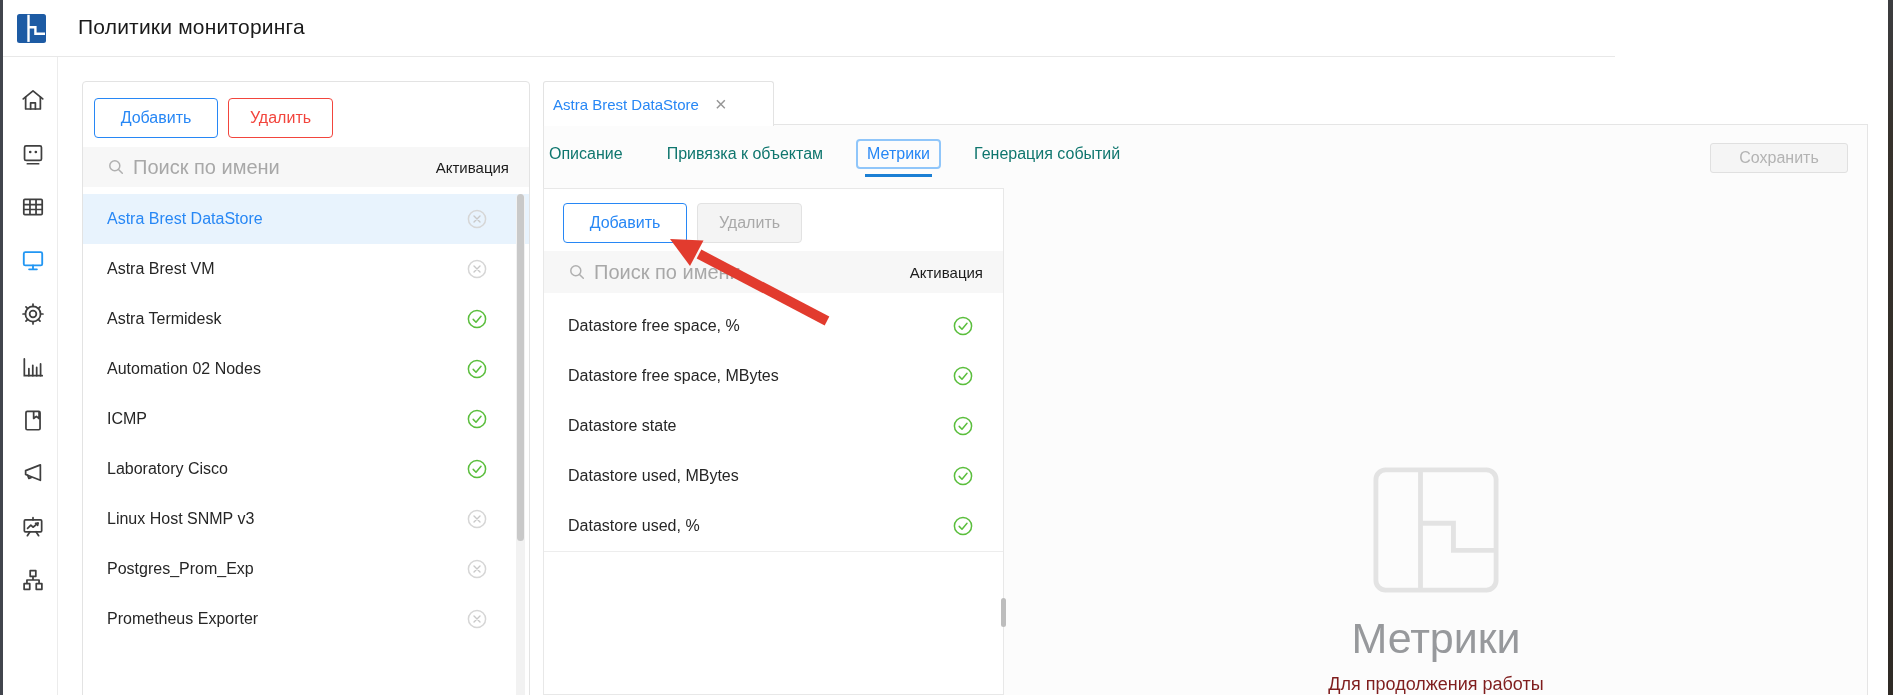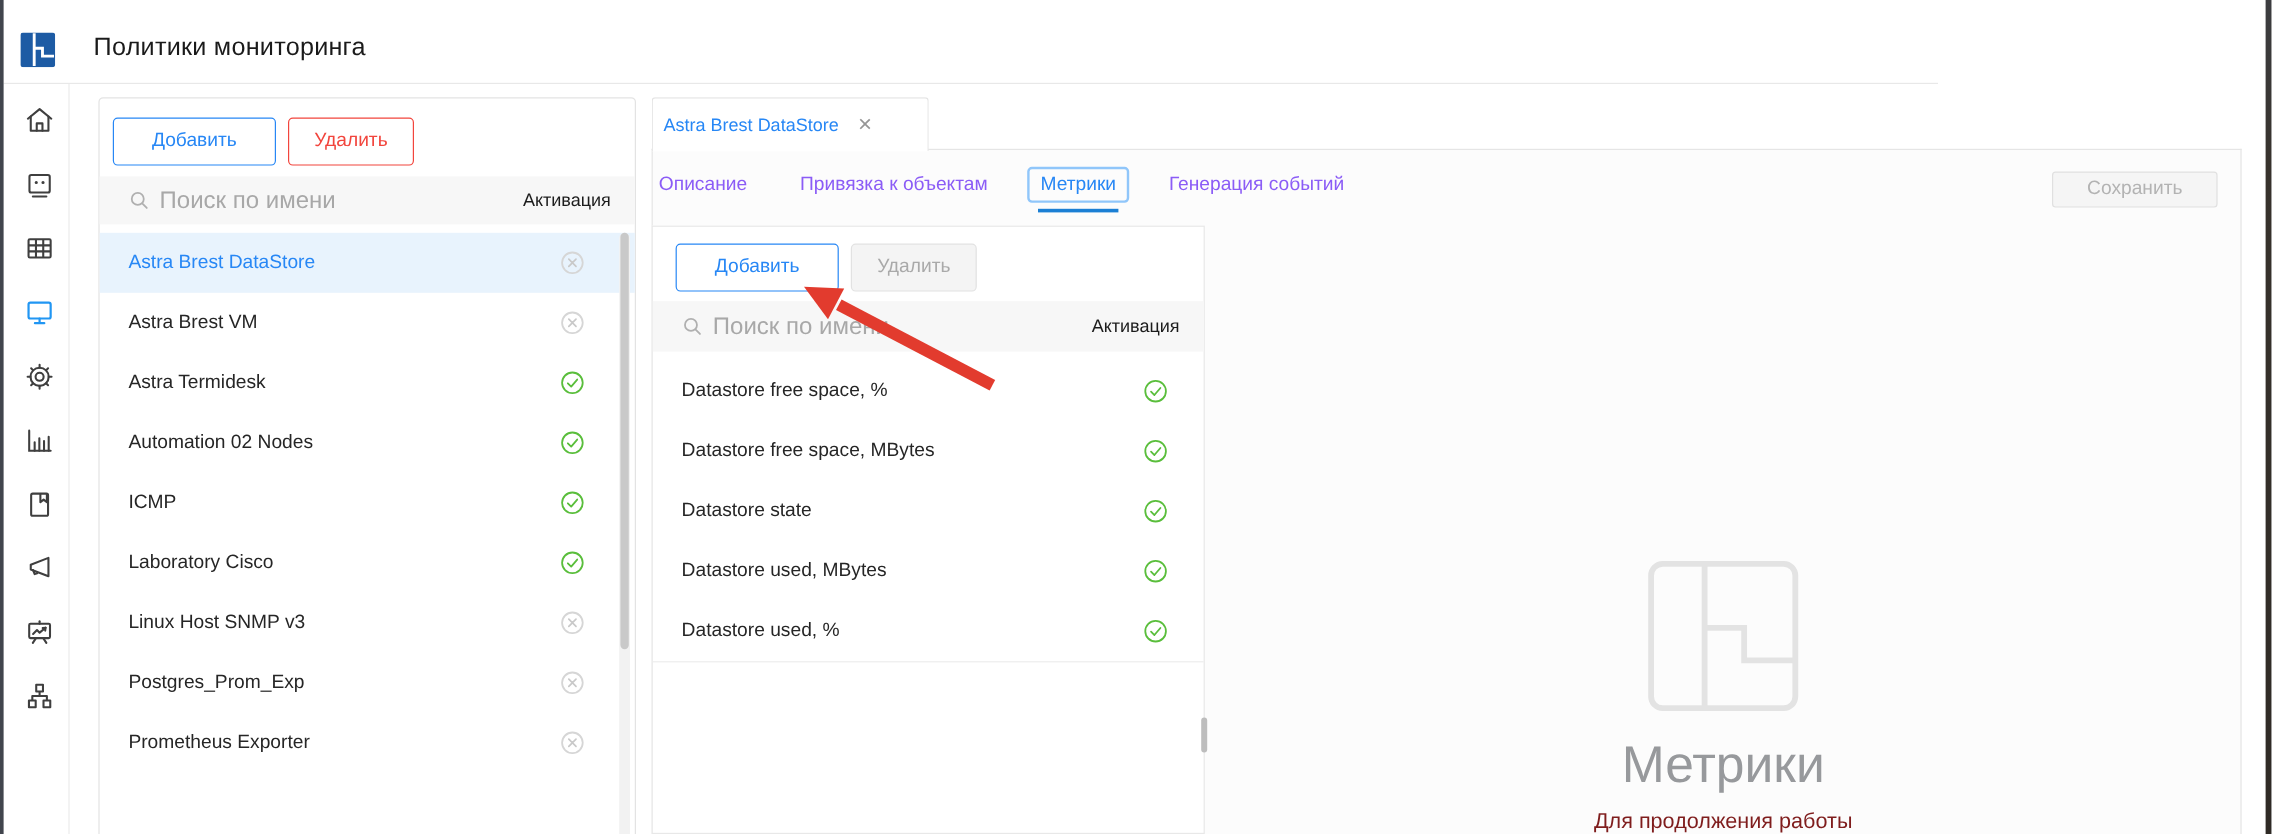--- a/index.html
+++ b/index.html
@@ -8,39 +8,39 @@
     position: relative; width: 1893px; height: 695px; background:#fff;
     font-family: "Liberation Sans", sans-serif; overflow: hidden;
     -webkit-font-smoothing: antialiased;
   }
   
   .edge-left  { position:absolute; left:0; top:0; width:3px; height:695px; background:#41454d; z-index:60; }
   .edge-right { position:absolute; right:0; top:0; width:5px; height:695px;
                 background:linear-gradient(#3c3d40 0%, #37322c 20%, #2f2a25 100%); z-index:60; }
 
   
-  .header { position:absolute; left:3px; top:13px; width:1612px; height:57px; background:#fff;
+  .header { position:absolute; left:3px; top:0; width:1612px; height:57px; background:#fff;
             border-bottom:1px solid #e8e8e8; z-index:10; }
   .brand-logo { position:absolute; left:14px; top:14px; width:29px; height:29px; }
   .page-title { position:absolute; left:75px; top:15px; font-size:21px; color:#1a1a1a; font-weight:500; letter-spacing:.2px; }
 
   
   .sidebar { position:absolute; left:3px; top:57px; width:55px; height:638px; background:#fff;
              border-right:1px solid #ececec; z-index:5; }
   .side-icon { position:absolute; left:17px; width:26px; height:26px; color:#3f3f3f; cursor:pointer; }
   .side-icon svg { width:26px; height:26px; display:block; }
   .side-icon.active { color:#2196f3; }
 
   
   .panel { position:absolute; background:#fff; border:1px solid #e3e3e3; border-radius:4px 4px 0 0; }
   .policies-panel { left:82px; top:81px; width:448px; height:620px; }
 
   .btn { display:inline-block; border-radius:4px; font-size:16px; text-align:center; cursor:pointer;
          background:#fff; line-height:38px; height:40px; }
-  .btn-add    { width:136px; border:1px solid #2787f5; color:#2787f5; }
+  .btn-add    { width:124px; border:1px solid #2787f5; color:#2787f5; }
   .btn-del    { width:105px; border:1px solid #f2453d; color:#f2453d; }
   .btn-disabled { width:105px; border:1px solid #e2e2e2; color:#a9a9a9; background:#f4f4f4; cursor:default; }
 
   .panel-buttons { position:absolute; left:11px; top:16px; display:flex; gap:10px; }
   .metrics-panel .panel-buttons { left:19px; top:14px; }
 
   .search-row { position:absolute; left:0; width:100%; background:#f7f7f7; display:flex; align-items:center; }
   .policies-panel .search-row { top:65px; height:40px; }
   .metrics-panel  .search-row { top:62px; height:42px; }
   .search-row .mag { margin-left:25px; width:16px; height:16px; flex:0 0 auto; }
@@ -69,21 +69,21 @@
   
   .content-panel { position:absolute; left:543px; top:124px; width:1325px; height:575px;
                    background:#fcfcfc; border:1px solid #e5e5e5; border-bottom:none; }
   .doc-tab { position:absolute; left:543px; top:81px; width:231px; height:45px; background:#fff;
              border:1px solid #e3e3e3; border-bottom:none; border-radius:3px 3px 0 0; z-index:6;
              display:flex; align-items:center; padding:0 22px 0 9px; cursor:pointer; }
   .doc-tab-label { font-size:15px; color:#2787f5; white-space:nowrap; }
   .doc-tab-close { margin-left:16px; font-size:20px; color:#969696; line-height:1; cursor:pointer; }
 
   .inner-tabs { position:absolute; left:549px; top:145px; display:flex; gap:44px; z-index:4; }
-  .itab { position:relative; font-size:16px; color:#8b5cf6; white-space:nowrap; cursor:pointer; }
+  .itab { position:relative; font-size:16px; color:#0f766e; white-space:nowrap; cursor:pointer; }
   .itab.active { color:#2787f5; border:2px solid #90c6fa; border-radius:4px; padding:4px 9px; margin:-6px -11px; }
   .itab.active::after { content:""; position:absolute; left:7px; right:7px; bottom:-10px; height:3px; background:#1b7fd4; }
 
   .save-btn { position:absolute; left:1710px; top:143px; width:138px; height:30px; background:#f5f5f5;
               border:1px solid #e0e0e0; border-radius:3px; font-size:16px; color:#b3b3b3;
               line-height:28px; text-align:center; cursor:default; z-index:5; }
 
   .metrics-panel { left:543px; top:188px; width:461px; height:507px; border-radius:0;
                    border-color:#e8e8e8; z-index:3; }
 

